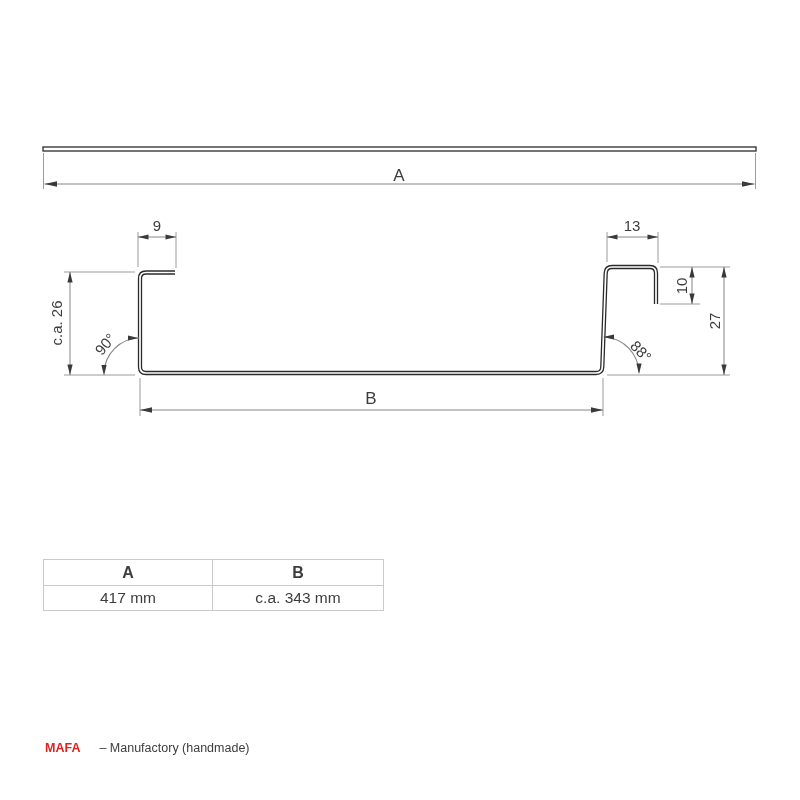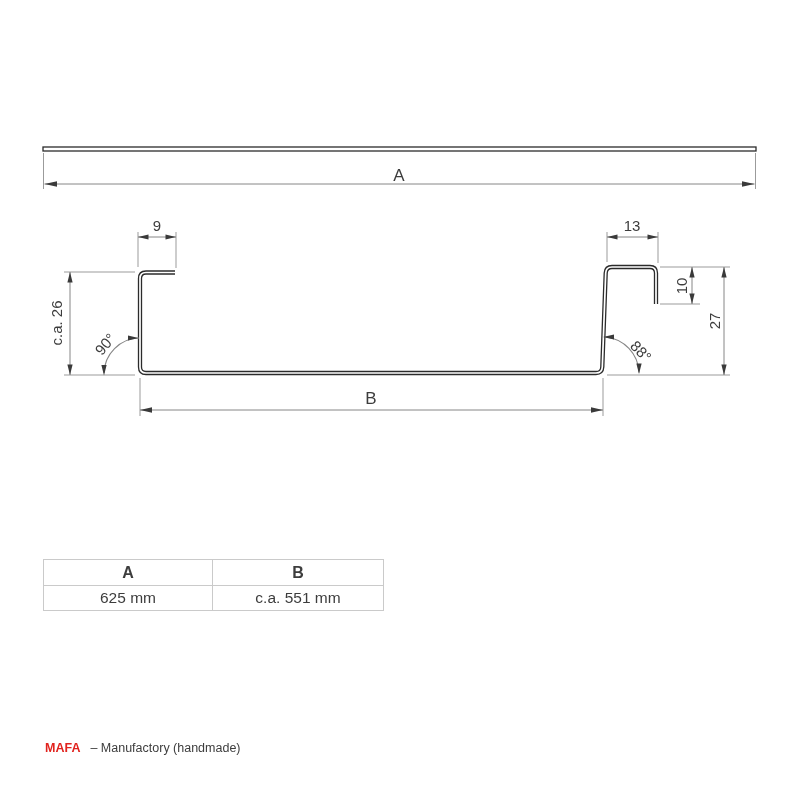--- a/index.html
+++ b/index.html
@@ -30,21 +30,21 @@
   .size-table td { height:24px; font-size:15.5px; font-weight:normal; }
   .col-a { width:168px; }
   .mafa-sup {
     color:#e1231e; font-weight:bold; font-size:8px;
     position:relative; top:-6px; margin-left:4px; letter-spacing:.2px;
   }
   .footnote {
     position:absolute; left:45px; top:741px; font-size:12.5px; color:#3d3d3d;
   }
   .fn-term { color:#e1231e; font-weight:bold; }
-  .fn-rest { margin-left:10px; }
+  .fn-rest { margin-left:19px; }
 </style>
 </head>
 <body>
 
 <div class="canvas">
 
   <svg class="drawing" width="800" height="540" viewBox="0 0 800 540">
 
     <g>
       <rect class="bar" x="43" y="147" width="713" height="4"></rect>
@@ -138,22 +138,22 @@
 
   <table class="size-table">
     <thead>
       <tr>
         <th class="col-a">A</th>
         <th>B</th>
       </tr>
     </thead>
     <tbody>
       <tr>
-        <td>625 mm</td>
-        <td>c.a. 551 mm</td>
+        <td>417 mm</td>
+        <td>c.a. 343 mm</td>
       </tr>
     </tbody>
   </table>
 
   <div class="footnote">
     <span class="fn-term">MAFA</span><span class="fn-rest">– Manufactory (handmade)</span>
   </div>
 
 </div>
 

